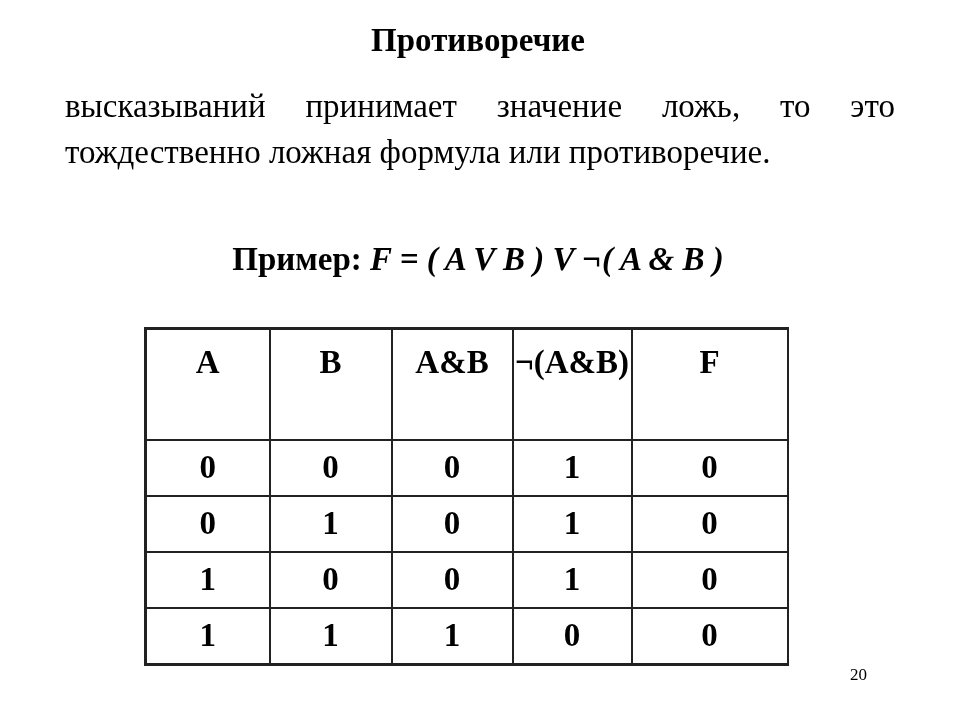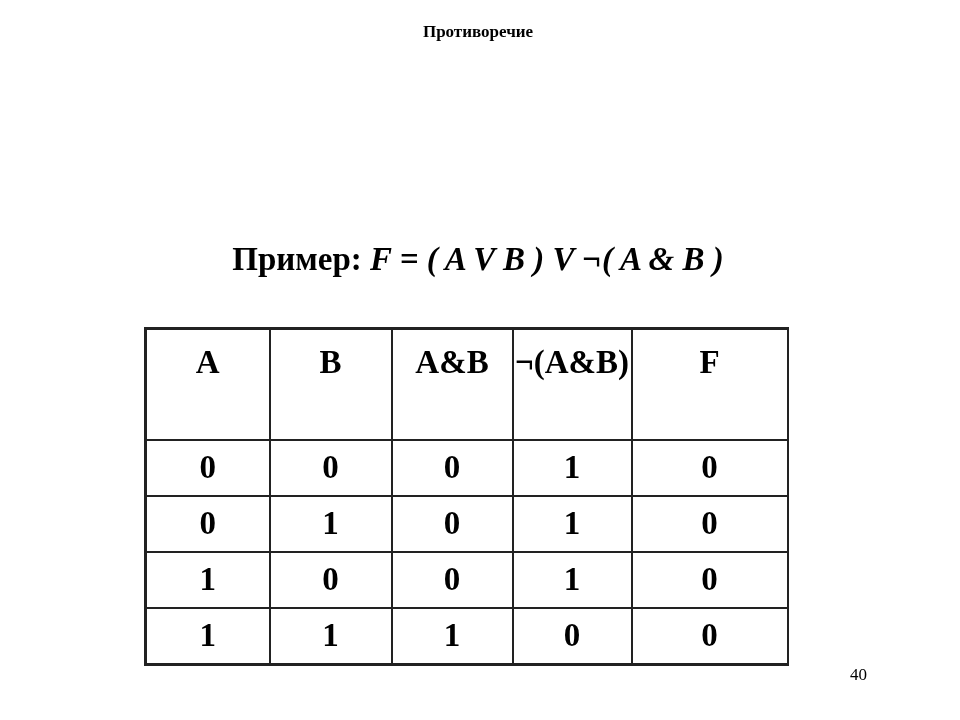--- a/index.html
+++ b/index.html
@@ -1,19 +1,19 @@
 <!DOCTYPE html>
 <html><head>
 <meta charset="utf-8">
 <style>
   html, body { margin: 0; padding: 0; background: #ffffff; }
   body { width: 960px; height: 720px; position: relative; overflow: hidden;
          font-family: "Liberation Serif", "DejaVu Serif", serif; color: #000; }
   .title { position: absolute; top: 22px; left: 0; width: 956px; text-align: center;
-           font-weight: bold; font-size: 17px; }
+           font-weight: bold; font-size: 33px; }
   .para { position: absolute; left: 65px; top: 83px; width: 830px;
           font-size: 33px; line-height: 46px; text-align: justify; }
   .para .line { display: block; text-align: justify; text-align-last: justify; }
   .para .line.last { text-align-last: left; }
   .example { position: absolute; top: 241px; left: 0; width: 956px; text-align: center;
              font-size: 33px; font-weight: bold; }
   .example .formula { font-style: italic; }
   table.tt { position: absolute; left: 144px; top: 327px; border-collapse: collapse;
              font-weight: bold; font-size: 33px; }
   table.tt td, table.tt th { border: 2px solid #222; text-align: center; padding: 0; font-weight: bold; }
@@ -25,20 +25,22 @@
   table.tt th:first-child, table.tt td:first-child { border-left: 3px solid #222; }
   .pagenum { position: absolute; left: 850px; top: 665px; font-size: 17px;
              font-family: "Liberation Serif", serif; }
 </style>
 </head>
 <body>
 
 <div class="title">Противоречие</div>
 
 <div class="para">
+  <span class="line">высказываний принимает значение ложь, то это</span>
+  <span class="line last">тождественно ложная формула или противоречие.</span>
 </div>
 
 <div class="example">
   <span>Пример:</span>
   <span class="formula">F = ( A V B ) V ¬( A &amp; B )</span>
 </div>
 
 <table class="tt">
   <tbody>
       <tr>
@@ -72,13 +74,13 @@
   <tr>
     <td>1</td>
     <td>1</td>
     <td>1</td>
     <td>0</td>
     <td>0</td>
   </tr>
 </tbody>
   </table>
 
-<div class="pagenum">40</div>
+<div class="pagenum">20</div>
 
 </body></html>

